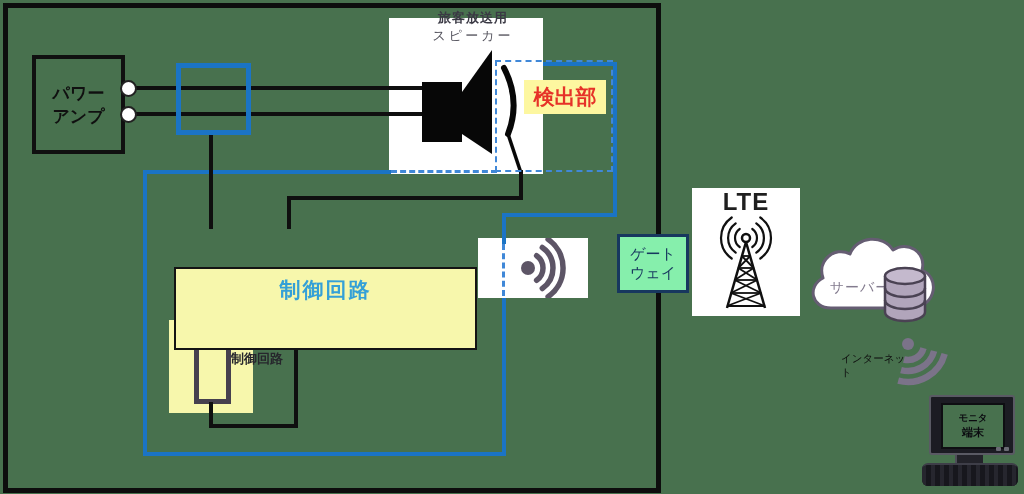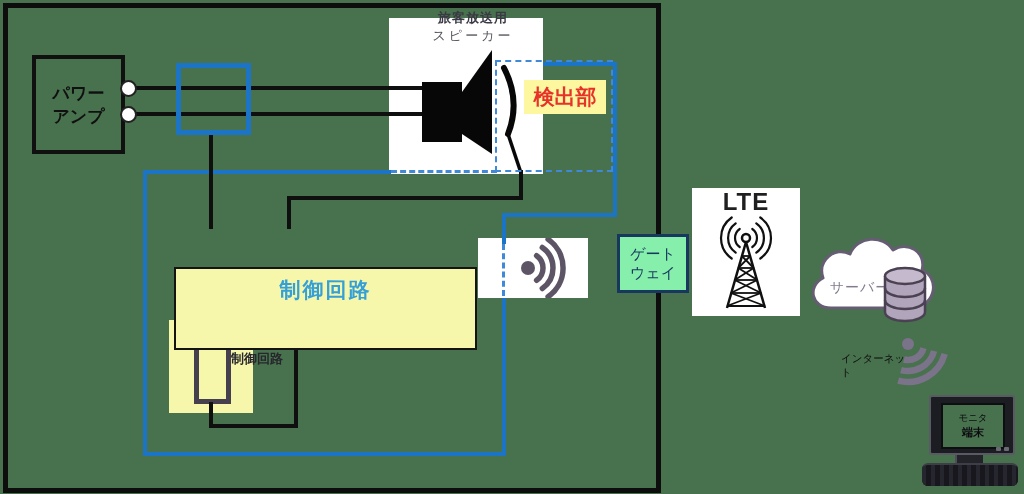--- a/index.html
+++ b/index.html
@@ -155,21 +155,21 @@
   <div class="abs" style="left:841px;top:352px;width:70px;font-size:10.5px;font-weight:400;color:#0f0f0f;z-index:3;">インターネット</div>
   <svg class="abs" style="left:896px;top:330px;z-index:3;" width="64" height="62" viewBox="0 0 64 62">
     <circle cx="12" cy="14" r="6" fill="#7b7389"></circle>
     <path d="M27.5,18.1 A16,16 0 0 1 7.9,29.5" fill="none" stroke="#7b7389" stroke-width="6.5"></path>
     <path d="M38.1,21 A27,27 0 0 1 5,40.1" fill="none" stroke="#7b7389" stroke-width="6.5"></path>
     <path d="M48.7,23.8 A38,38 0 0 1 2.2,50.7" fill="none" stroke="#7b7389" stroke-width="6.5"></path>
   </svg>
 
   <div class="abs" style="left:929px;top:395px;width:82px;height:56px;background:#1c1c23;border:2px solid #5a5a64;border-radius:3px;z-index:3;">
     <div class="ctr col" style="position:absolute;left:10px;top:6px;width:60px;height:42px;background:#48714e;border:2px solid #0e0e12;">
-      <div style="font-size:9.5px;font-weight:400;color:#0b0b10;">モニタ</div>
+      <div style="font-size:9.5px;font-weight:700;color:#0b0b10;">モニタ</div>
       <div style="font-size:11px;font-weight:700;color:#0b0b10;">端末</div>
     </div>
     <div class="abs" style="right:12px;bottom:2px;width:5px;height:4px;background:#6a6a74;border-radius:1px;"></div>
     <div class="abs" style="right:4px;bottom:2px;width:5px;height:4px;background:#6a6a74;border-radius:1px;"></div>
   </div>
   <div class="abs" style="left:955px;top:455px;width:26px;height:9px;background:#23232a;border-left:2px solid #4e4e58;z-index:2;"></div>
   <div class="abs" style="left:922px;top:463px;width:96px;height:21px;background:#17171d;border-radius:6px;border-top:2px solid #3e3e48;z-index:3;
               background-image:repeating-linear-gradient(90deg, #26262e 0 4px, #17171d 4px 9px),repeating-linear-gradient(0deg, #22222a 0 2px, transparent 2px 6px);"></div>
 
 </div>

